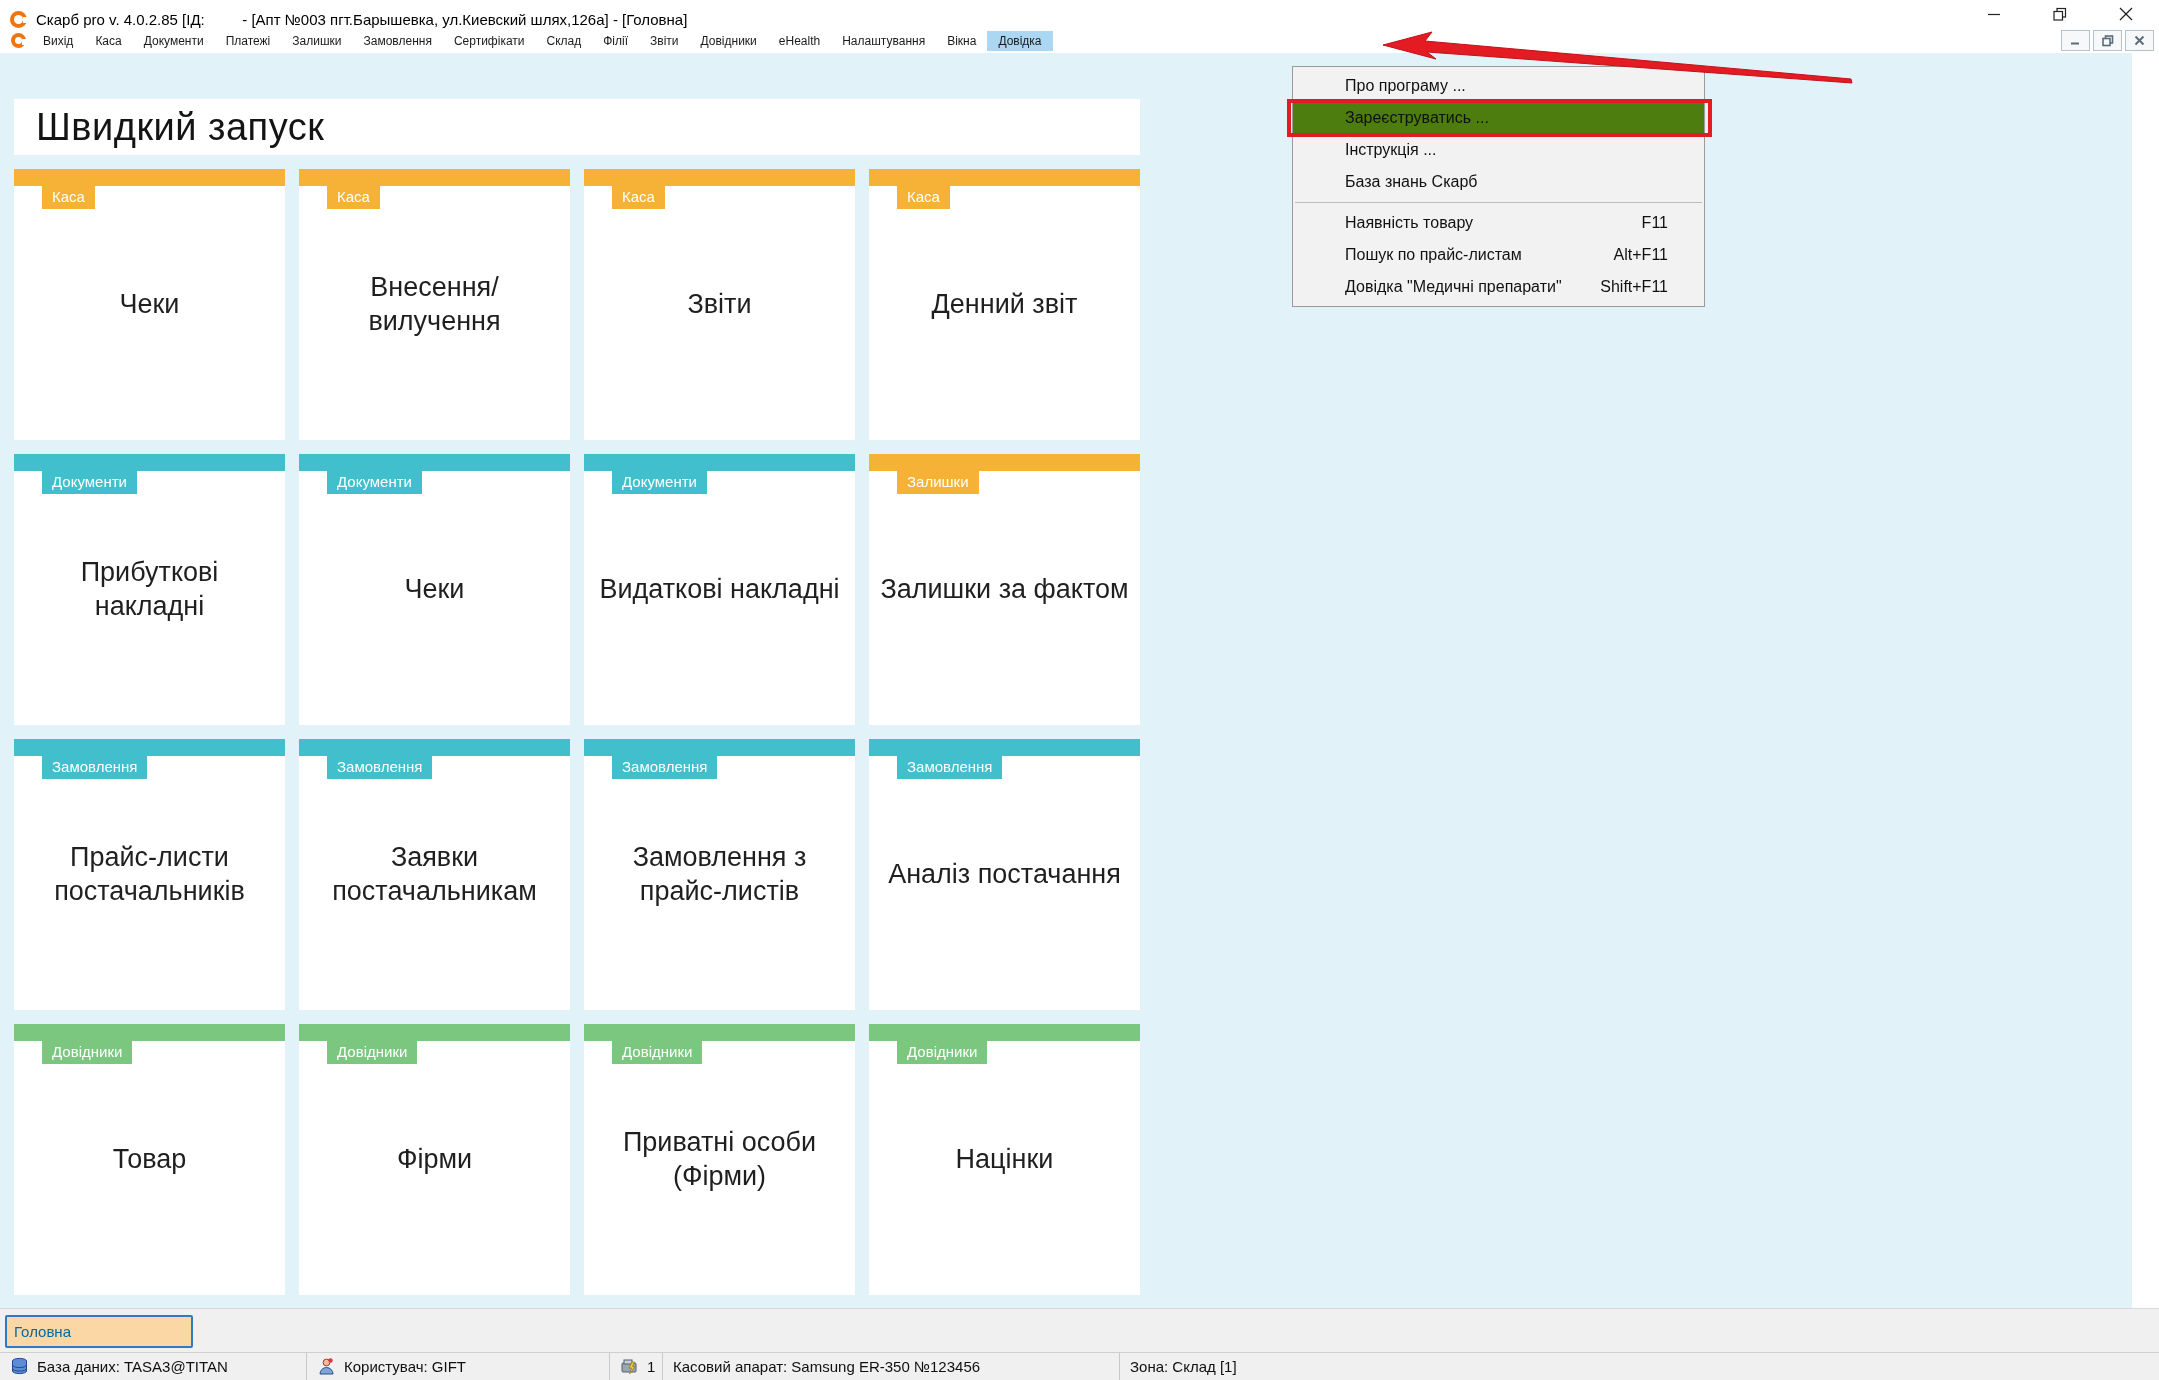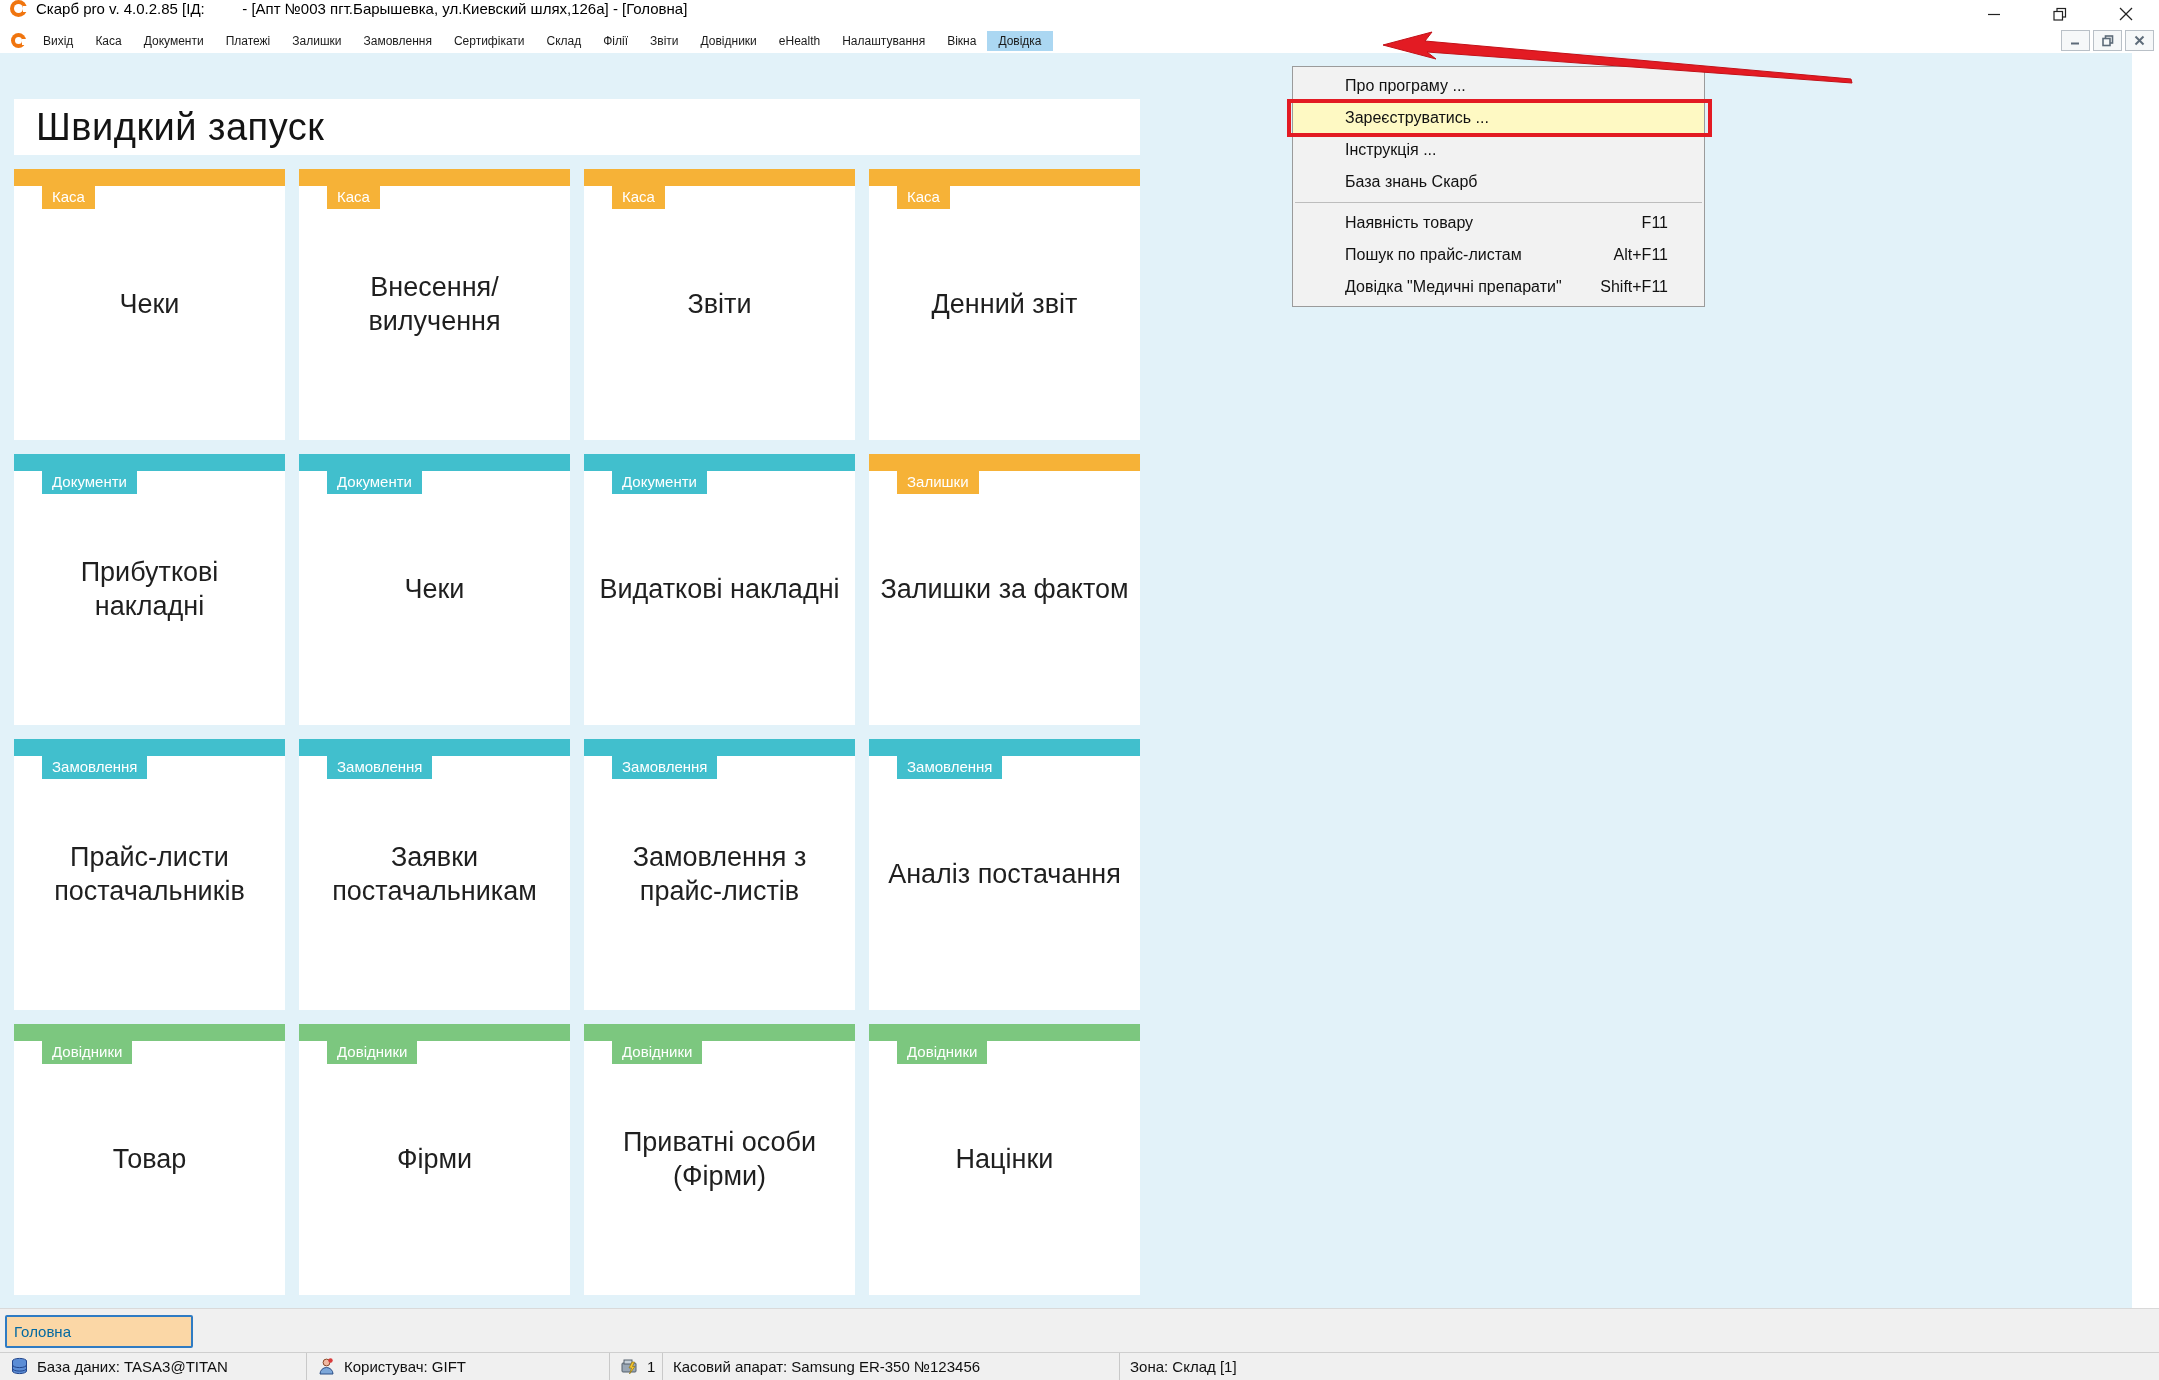--- a/index.html
+++ b/index.html
@@ -5,21 +5,21 @@
   * { margin:0; padding:0; box-sizing:border-box; }
   html,body { width:2159px; height:1380px; }
   body {
     position:relative; overflow:hidden; background:#ffffff;
     font-family:"Liberation Sans", sans-serif; color:#1a1a1a;
   }
 
   
   .titlebar {
     position:absolute; left:0; top:0; width:2159px; height:28px;
-    background:#ffffff; display:flex; align-items:flex-start;
+    background:#ffffff; display:flex; align-items:flex-end;
   }
   .app-logo {
     width:17px; height:17px; border-radius:50%;
     background:#f0750f; position:relative; flex:0 0 auto;
   }
   .app-logo::before { content:''; position:absolute; inset:4px; background:#ffffff; border-radius:50%; }
   .app-logo::after  { content:''; position:absolute; right:-2px; top:6px; width:6px; height:6px; background:#ffffff; }
   .titlebar .app-logo { margin-left:10px; }
   .title-text { font-size:15px; margin-left:9px; white-space:pre; color:#000; }
   .win-controls { margin-left:auto; display:flex; height:100%; }
@@ -77,21 +77,21 @@
     position:absolute; left:1292px; top:66px; width:413px;
     background:#f2f2f2; border:1px solid #9b9b9b; padding:3px 0;
     z-index:20;
   }
   .dd-item {
     height:32px; display:flex; align-items:center; font-size:16px;
     padding-left:52px; padding-right:36px; position:relative; cursor:default;
     color:#111;
   }
   .dd-item .dd-shortcut { margin-left:auto; }
-  .dd-item.highlighted { background:#fef9c3; }
+  .dd-item.highlighted { background:#4d7c0f; }
   .dd-sep { height:1px; background:#bdbdbd; margin:4px 2px 4px 2px; }
   .red-box {
     position:absolute; left:-6px; top:-3px; right:-8px; bottom:-3px;
     border:4px solid #e31b23; pointer-events:none; z-index:5;
   }
 
   
   .anno-arrow { position:absolute; left:0; top:0; z-index:30; pointer-events:none; }
 
   

